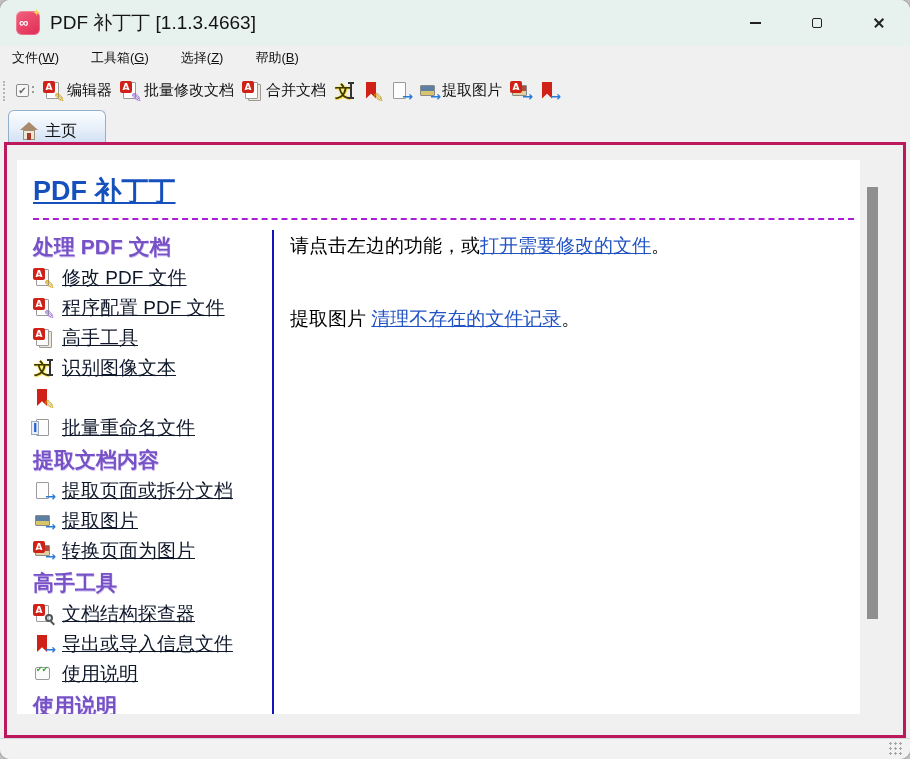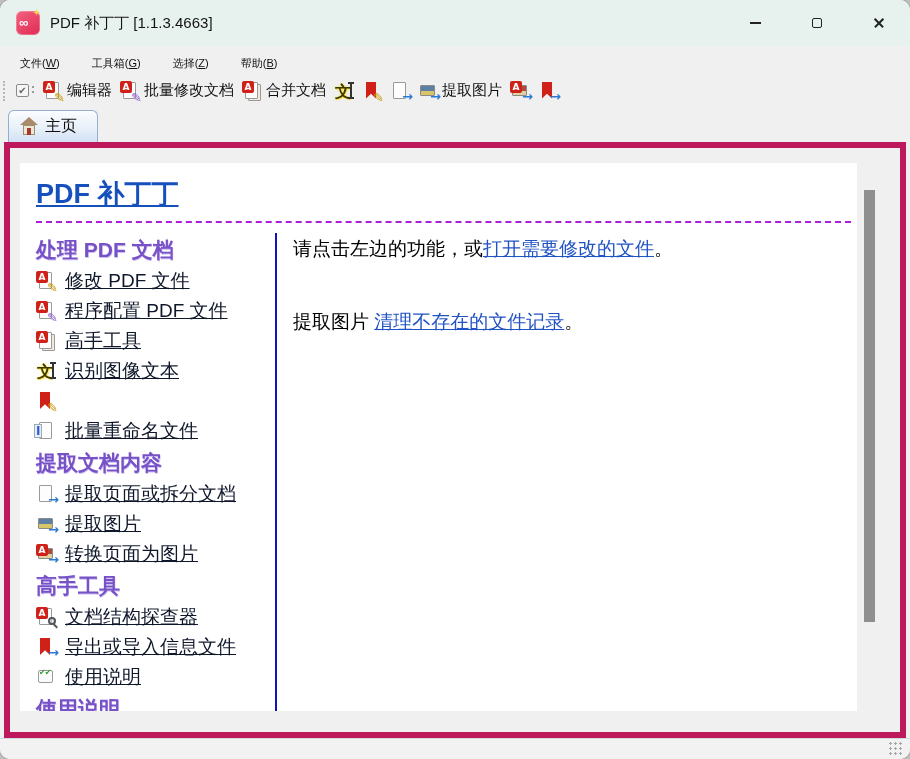--- a/index.html
+++ b/index.html
@@ -8,32 +8,32 @@
 
   .window { width:910px; height:759px; background:#f0f0f0; border-radius:10px; overflow:hidden;
             box-shadow:0 0 0 1px #a9a9a9; display:flex; flex-direction:column; position:relative; }
 
   
   .titlebar { height:46px; background:#e7f2ee; display:flex; align-items:center; padding-left:16px; flex:none; }
   .app-icon { width:24px; height:24px; border-radius:6px; background:linear-gradient(145deg,#f2637e,#e02a55);
               position:relative; flex:none; box-shadow:inset 0 0 0 1px rgba(255,255,255,.25); }
   .app-icon .loop { position:absolute; left:3px; top:3px; color:#fff; font-size:13px; font-weight:bold; font-style:italic; line-height:17px; }
   .app-icon .spark { position:absolute; right:-1px; top:-4px; color:#ffd34d; font-size:10px; }
-  .win-title { margin-left:10px; font-size:15px; color:#141414; }
+  .win-title { margin-left:10px; font-size:19px; color:#141414; }
   .caption-buttons { margin-left:auto; display:flex; height:100%; }
   .cap-btn { width:62px; height:100%; display:flex; align-items:center; justify-content:center; cursor:default; }
   .glyph-min { width:11px; height:1.5px; background:#222; }
   .glyph-max { width:10px; height:10px; border:1.5px solid #222; border-radius:2px; }
   .glyph-close { width:12px; height:12px; position:relative; }
   .glyph-close i { position:absolute; left:0; top:5px; width:12px; height:1.5px; background:#222; }
   .glyph-close i:first-child { transform:rotate(45deg); }
   .glyph-close i:last-child  { transform:rotate(-45deg); }
 
   
-  .menubar { height:28px; display:flex; align-items:flex-end; padding-left:10px; flex:none; font-size:11px; color:#111; }
+  .menubar { height:28px; display:flex; align-items:flex-start; padding-left:2px; flex:none; font-size:13px; color:#111; }
   .menu-item { padding:3px 10px; margin-right:12px; border-radius:2px; }
   .menu-item u { text-decoration:underline; }
 
   
   .toolbar { height:33px; display:flex; align-items:center; padding-left:2px; flex:none; }
   .grip-v { width:5px; height:20px; border-left:2px dotted #b5b5b5; margin:0 3px 0 1px; flex:none; }
   .tb-btn { display:flex; align-items:center; gap:4px; padding:3px 4px; font-size:15px; color:#111; border-radius:3px; }
 
   
   .ico { width:20px; height:20px; position:relative; display:inline-block; flex:none; font-family:"DejaVu Sans",sans-serif; }
@@ -64,26 +64,26 @@
              font-size:10px; line-height:12px; text-align:center; color:#666; }
   .ico .dots { position:absolute; right:1px; top:5px; width:2px; height:10px;
                background:repeating-linear-gradient(#9a9a9a 0 2px, transparent 2px 5px); }
   .ico .roof { position:absolute; left:1px; top:0px; width:0; height:0; border-left:9px solid transparent;
                border-right:9px solid transparent; border-bottom:8px solid #a98a6a; }
   .ico .house-body { position:absolute; left:4px; top:8px; width:12px; height:10px; background:#efe7d6; border:1px solid #a09070; }
   .ico .door { position:absolute; left:8px; top:11px; width:4px; height:7px; background:#a5392c; }
 
   
   .tabstrip { height:35px; display:flex; align-items:flex-end; padding-left:8px; flex:none; }
-  .tab { height:32px; display:flex; align-items:center; gap:6px; padding:0 20px 0 10px;
+  .tab { height:32px; display:flex; align-items:flex-end; gap:6px; padding:0 28px 0 10px;
          background:linear-gradient(180deg,#fbfdff 0%,#e8f0fa 55%,#d2e1f4 100%);
          border:1px solid #92b0cc; border-bottom:none; border-radius:6px 6px 0 0; font-size:16px; color:#111; }
 
   
-  .panel { margin:0 4px; height:596px; border:6px solid #be185d; background:#f0f0f0; position:relative; flex:none; }
+  .panel { margin:0 4px; height:596px; border:3px solid #be185d; background:#f0f0f0; position:relative; flex:none; }
   .doc { position:absolute; left:10px; top:15px; right:43px; bottom:21px; background:#fff; overflow:hidden;
          display:flex; flex-direction:column; }
   .doc-title { display:inline-block; margin:13px 0 0 16px; font-size:27px; font-weight:bold;
                color:#1550bd; text-decoration:underline; width:max-content; }
   .dashed-sep { border-top:2px dashed #a81fd6; margin:9px 6px 0 16px; }
   .columns { display:flex; flex:1; margin-top:10px; align-items:stretch; }
   .left-col { width:255px; flex:none; padding-left:16px; }
   .right-col { flex:1; border-left:2px solid #1212bf; padding-left:16px; font-size:19px; color:#000; }
 
   .sec-heading { font-size:21px; font-weight:bold; color:#7752c6; line-height:28px; margin:3px 0 2px 0;

